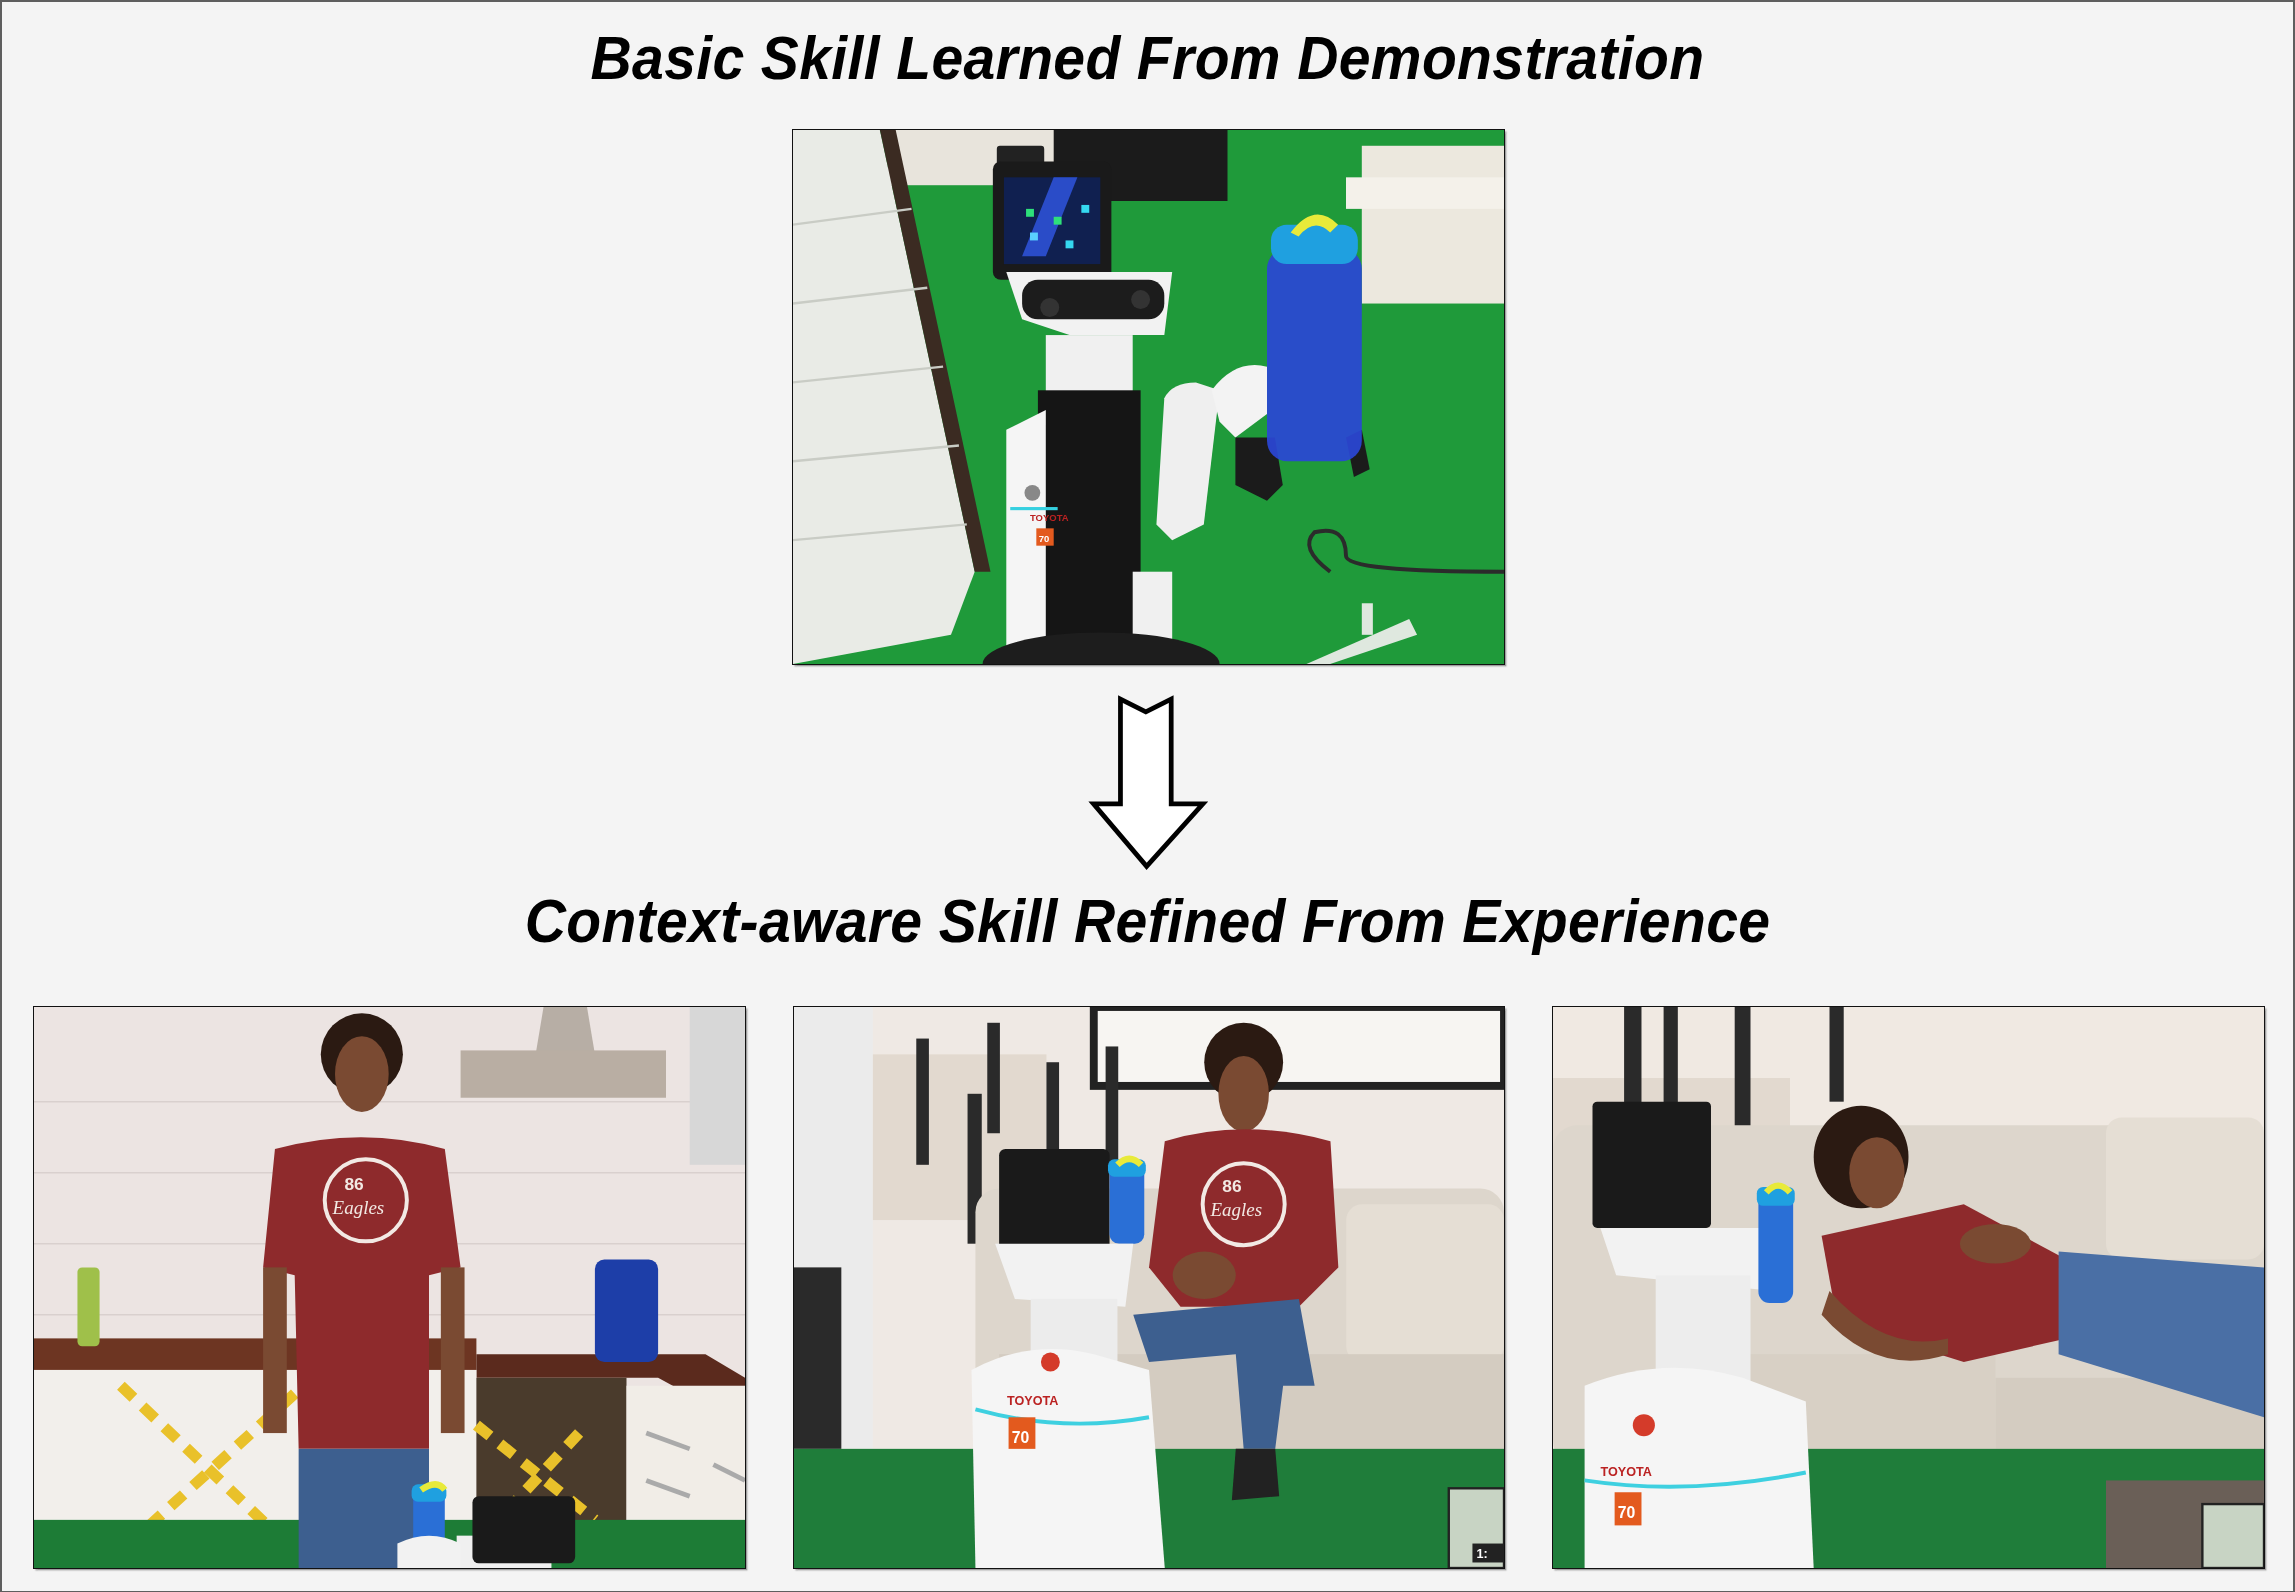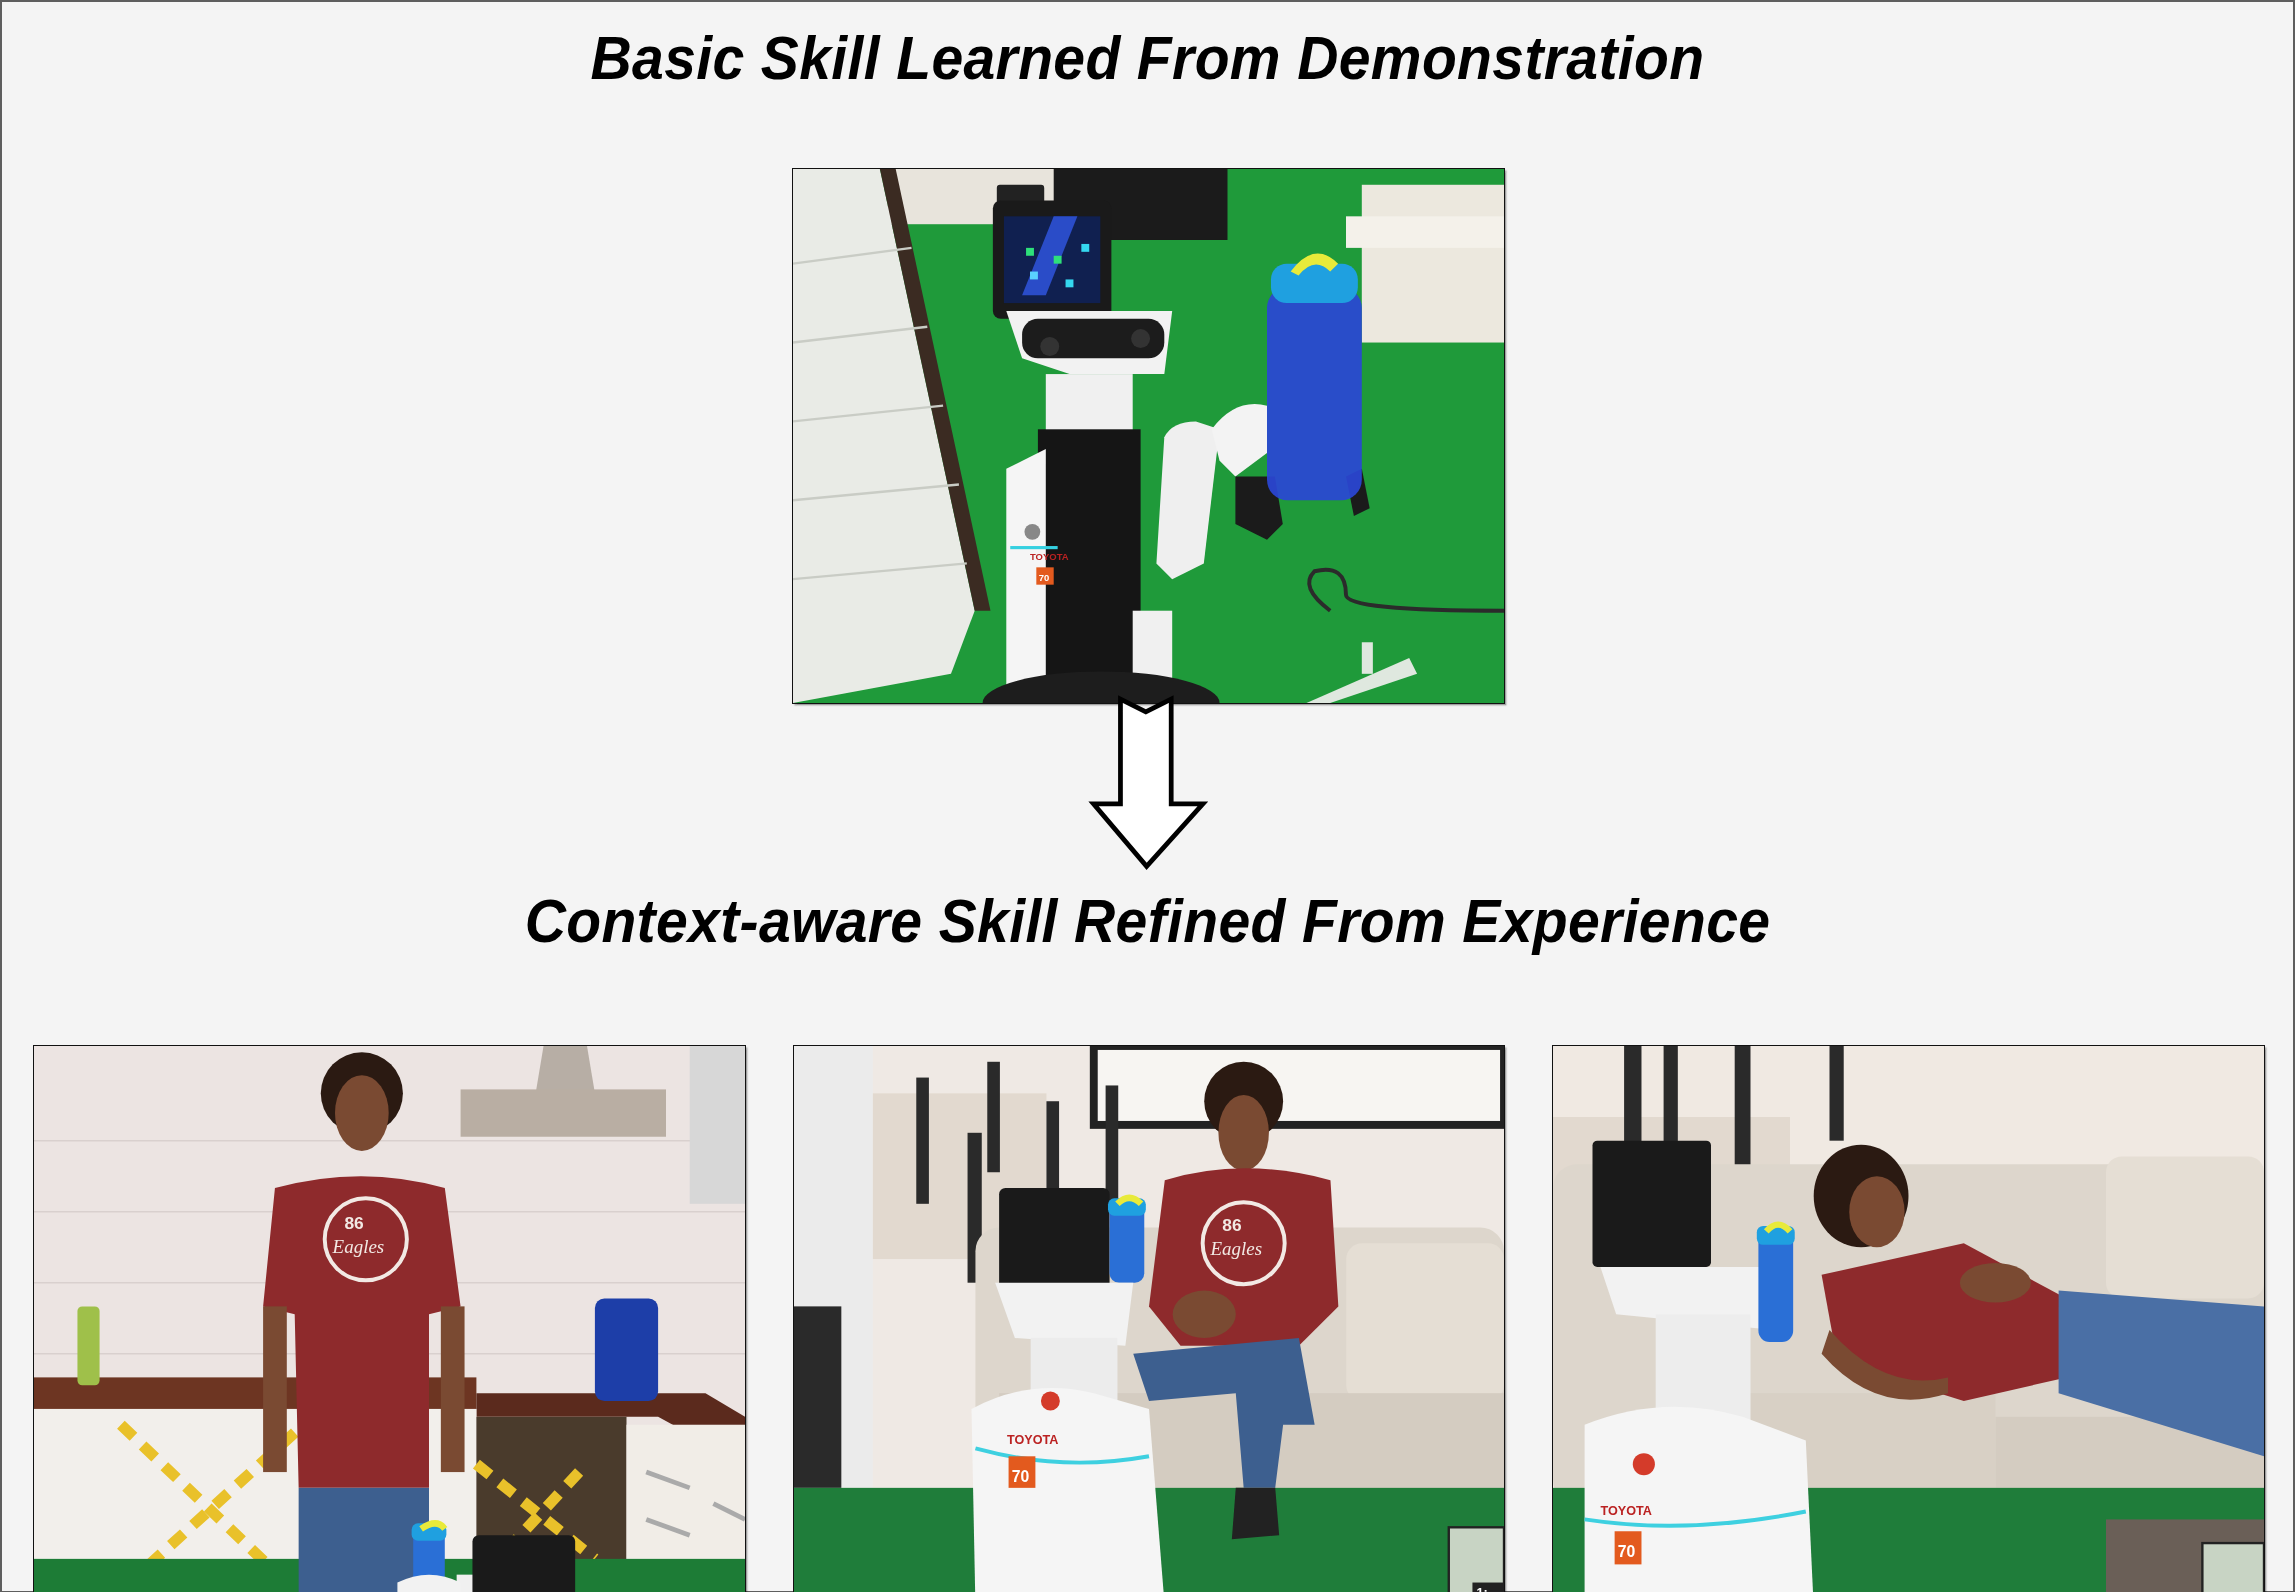--- a/index.html
+++ b/index.html
@@ -18,21 +18,20 @@
     font-size: 62px; letter-spacing: 0.4px;
     transform: scaleX(0.92);
   }
   #h-top { top: 22px; }
   #h-bottom { top: 885px; }
 
   .photo {
     position: absolute; box-sizing: border-box; border: 1.6px solid #111;
     overflow: hidden;
     box-shadow: 1.6px 1.6px 1.6px rgba(0,0,0,0.35);
-    margin-top: 39px;
   }
   .photo svg { display: block; width: 100%; height: 100%; }
 
   #photo-top { left: 792px; top: 129px; width: 713px; height: 536px; }
   #photo-kitchen { left: 33px; top: 1006px; width: 713px; height: 563px; }
   #photo-sitting { left: 793px; top: 1006px; width: 712px; height: 563px; }
   #photo-lying { left: 1552px; top: 1006px; width: 713px; height: 563px; }
 
   #arrow { position: absolute; left: 1084px; top: 688px; width: 130px; height: 184px; }
 </style>

